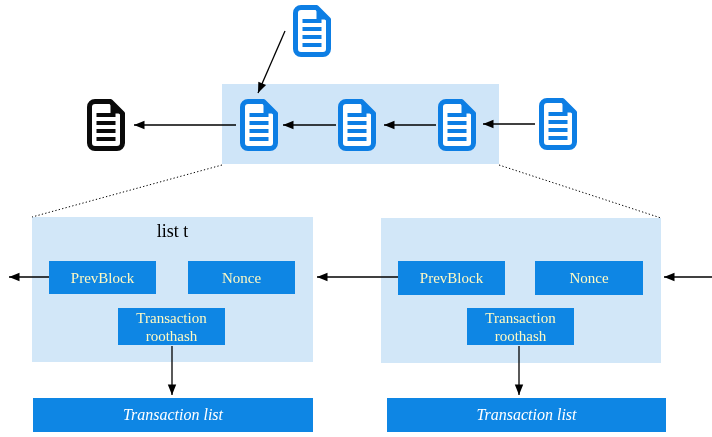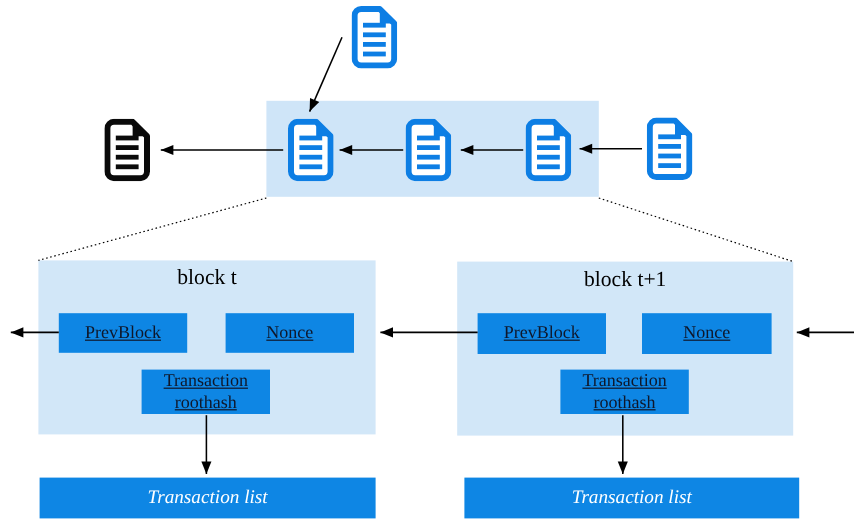--- a/index.html
+++ b/index.html
@@ -23,23 +23,23 @@
   .overlay line.dotted{stroke:var(--arrow,#000);stroke-width:1;stroke-dasharray:1.3 2.2;}
   
   .panel{
     position:absolute;background:var(--panel-blue,#d2e7f8);z-index:1;
   }
   .panel-title{
     position:absolute;left:0;right:0;top:4px;text-align:center;
     font-size:18px;color:#000;
   }
   .field{
-    position:absolute;background:var(--box-blue,#0e86e4);color:#0f172a;
+    position:absolute;background:var(--box-blue,#0e86e4);color:#fef9c3;
     display:flex;align-items:center;justify-content:center;text-align:center;
-    font-size:15px;line-height:18px;padding:0 4px;box-sizing:border-box;text-decoration:underline;
+    font-size:15px;line-height:18px;padding:0 4px;box-sizing:border-box;
   }
   .txlist{
     position:absolute;background:var(--box-blue,#0e86e4);color:#fff;
     display:flex;align-items:center;justify-content:center;
     font-size:16px;z-index:2;font-style:italic;
   }
 </style>
 </head>
 <body>
 
@@ -122,28 +122,27 @@
     <line class="arrow" x1="49" y1="277" x2="9" y2="277" marker-end="url(#ah)"></line>
     <line class="arrow" x1="398" y1="277" x2="317" y2="277" marker-end="url(#ah)"></line>
     <line class="arrow" x1="712" y1="277" x2="664" y2="277" marker-end="url(#ah)"></line>
     <line class="arrow" x1="172" y1="346" x2="172" y2="395" marker-end="url(#ah)"></line>
     <line class="arrow" x1="519" y1="346" x2="519" y2="395" marker-end="url(#ah)"></line>
     <line class="dotted" x1="222" y1="165" x2="32" y2="217"></line>
     <line class="dotted" x1="499" y1="165" x2="661" y2="218"></line>
   </svg>
 
   <div class="panel" style="left:32px;top:217px;width:281px;height:145px;">
-    <div class="panel-title">block t</div>
+    <div class="panel-title">list t</div>
     <div class="field" style="left:17px;top:44px;width:107px;height:33px;">PrevBlock</div>
     <div class="field" style="left:156px;top:44px;width:107px;height:33px;">Nonce</div>
     <div class="field" style="left:86px;top:91px;width:107px;height:37px;">Transaction roothash</div>
   </div>
 
   <div class="panel" style="left:381px;top:218px;width:280px;height:145px;">
-    <div class="panel-title">block t+1</div>
     <div class="field" style="left:17px;top:43px;width:107px;height:34px;">PrevBlock</div>
     <div class="field" style="left:154px;top:43px;width:108px;height:34px;">Nonce</div>
     <div class="field" style="left:86px;top:90px;width:107px;height:37px;">Transaction roothash</div>
   </div>
 
   <div class="txlist" style="left:33px;top:398px;width:280px;height:34px;">Transaction list</div>
   <div class="txlist" style="left:387px;top:398px;width:279px;height:34px;">Transaction list</div>
 
 </div>
 

